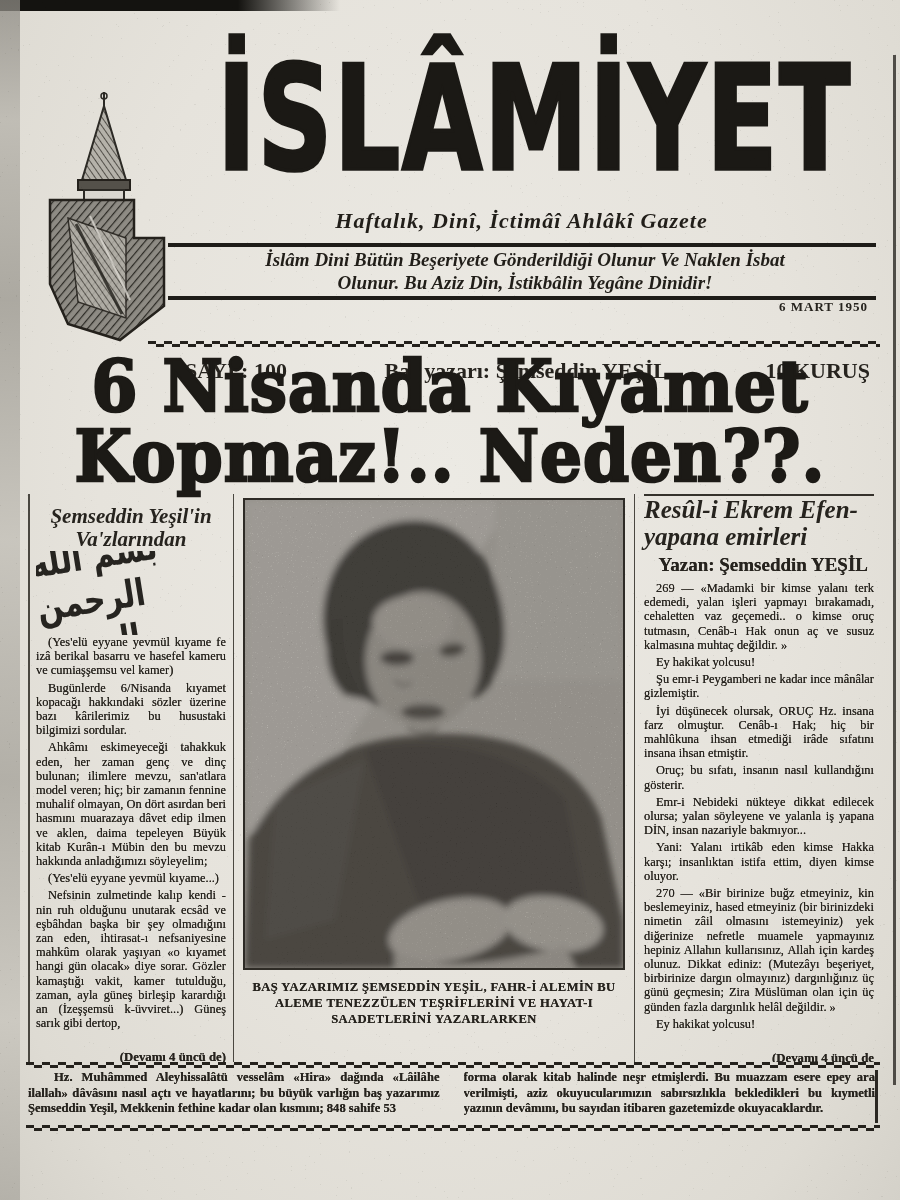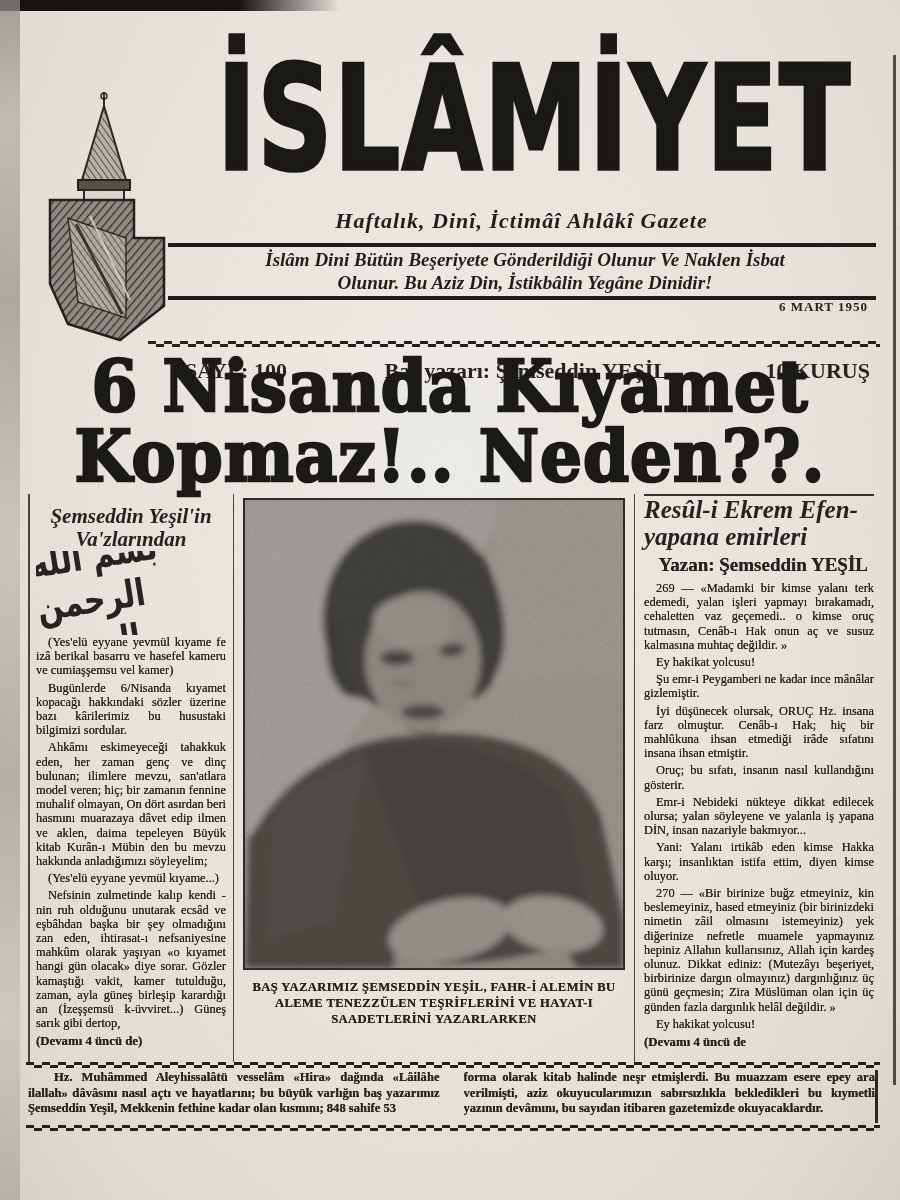--- a/index.html
+++ b/index.html
@@ -55,21 +55,21 @@
     padding:2px 7px 0 6px;box-sizing:border-box;overflow:hidden;}
   .col-mid{width:400px;padding:4px 9px 0 9px;box-sizing:border-box;}
   .col-right{flex:1;border-left:1px solid #4a4740;padding:0 4px 0 9px;box-sizing:border-box;overflow:hidden;}
 
   .lc-head{font-size:21px;line-height:23px;font-weight:bold;font-style:italic;text-align:center;margin-top:9px;}
   .calligraphy{height:84px;display:flex;align-items:center;justify-content:center;overflow:hidden;}
   .calligraphy span{font-family:"DejaVu Sans", sans-serif;font-size:30px;font-weight:bold;
     transform:rotate(-9deg) scaleY(1.25);display:inline-block;color:#262420;letter-spacing:1px;}
   .body-copy p{margin:0 0 3px 0;font-size:12.4px;line-height:14.2px;text-align:justify;text-indent:12px;
     text-shadow:0 0 .5px #3a362f;}
-  .devam{font-weight:bold;font-size:12.8px;margin-top:4px;text-shadow:0 0 .5px #3a362f;}
+  .devam{font-weight:bold;text-align:right;font-size:12.8px;margin-top:20px;text-shadow:0 0 .5px #3a362f;}
 
   .photo-frame{border:2px solid #2e2b26;background:#c8c5be;line-height:0;}
   .caption{margin-top:9px;font-size:12.6px;line-height:16px;font-weight:bold;text-align:center;letter-spacing:.4px;
     text-shadow:0 0 .5px #3a362f;}
 
   .rc-head{border-top:2px solid #35322c;font-size:25px;line-height:27px;font-weight:bold;font-style:italic;text-align:left;}
   .rc-byline{text-align:right;font-size:19px;font-weight:bold;margin:4px 6px 5px 0;text-shadow:0 0 .4px #3a362f;}
 
   
   .footer{position:absolute;left:26px;right:20px;top:1062px;height:70px;}

